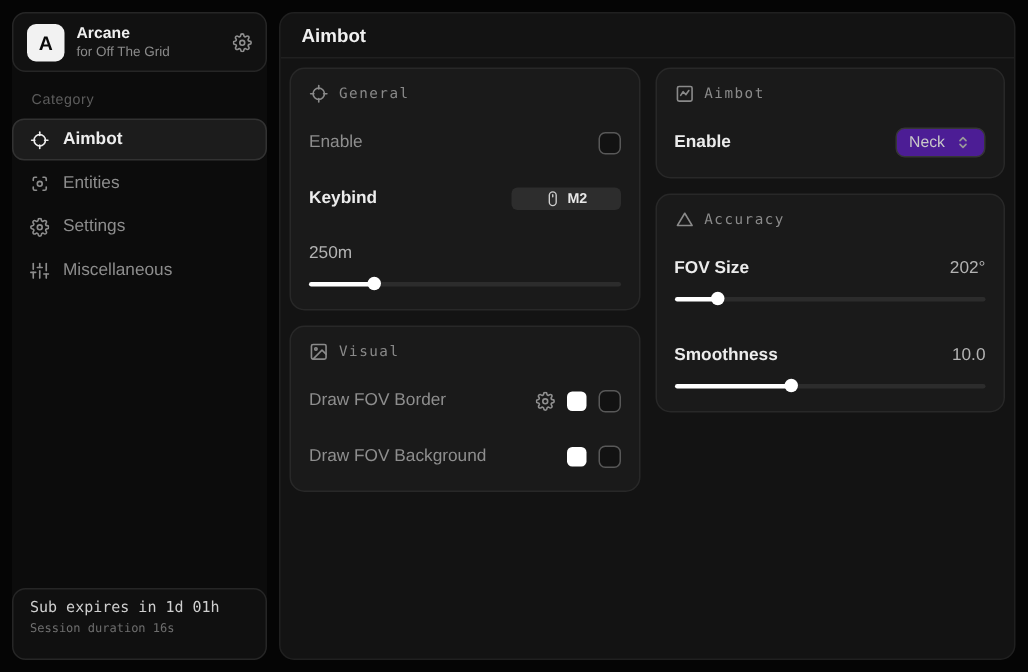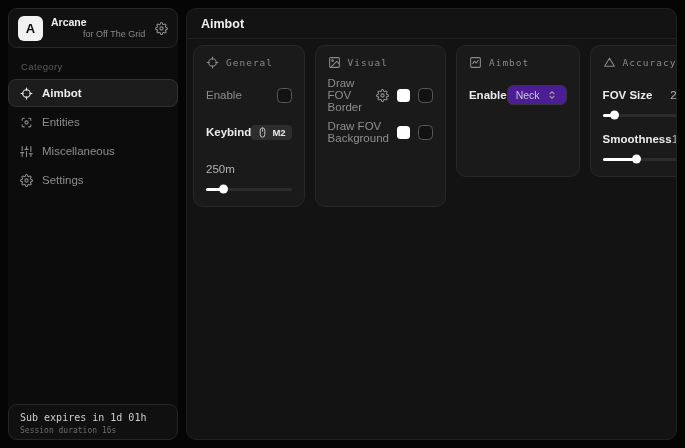--- a/index.html
+++ b/index.html
@@ -10,64 +10,64 @@
   
   .sidebar { width:170px; flex:0 0 170px; background:#0c0c0c; border-radius:10px;
              display:flex; flex-direction:column; padding:0; }
   .app-card { margin:0; border:1px solid #262626; border-radius:9px; background:#111111;
               display:flex; align-items:center; gap:8px; padding:7px 9px; height:40px; }
   .app-logo { width:25px; height:25px; background:#f2f2f2; border-radius:6px;
               display:flex; align-items:center; justify-content:center;
               color:#0a0a0a; font-weight:700; font-size:13px; }
   .app-meta { flex:1; line-height:1.15; }
   .app-name { color:#f0f0f0; font-size:10.5px; font-weight:700; }
-  .app-sub  { color:#8a8a8a; font-size:9px; margin-top:1px;margin-left:32px; }
+  .app-sub  { color:#8a8a8a; font-size:9px; margin-top:1px; }
   .icon { display:inline-flex; align-items:center; justify-content:center; }
   .icon svg { display:block; }
   .hdr-gear { color:#8f8f8f; }
 
   .cat-label { color:#5c5c5c; font-size:9.5px; letter-spacing:0.4px; margin:13px 13px 7px; }
 
   .nav { display:flex; flex-direction:column; gap:1px; }
   .nav-item { display:flex; align-items:center; gap:9px; height:28px; padding:0 11px;
               border:1px solid transparent; border-radius:8px; color:#8d8d8d;
               font-size:11.5px; cursor:default; }
   .nav-item.active { background:#1c1c1c; border-color:#323232; color:#ededed; font-weight:600; }
   .nav-item .icon { color:inherit; }
 
   .sb-spacer { flex:1; }
   .footer-card { border:1px solid #262626; border-radius:9px; background:#101010;
-                 padding:7px 11px 4px; margin-bottom:0; }
+                 padding:7px 11px 16px; margin-bottom:0; }
   .footer-line1 { font-family:"DejaVu Sans Mono", monospace; font-size:10px; color:#cfcfcf; }
   .footer-line2 { font-family:"DejaVu Sans Mono", monospace; font-size:8px; color:#6e6e6e; margin-top:3px; }
 
   
   .main { flex:1; background:#131313; border:1px solid #202020; border-radius:10px;
           display:flex; flex-direction:column; overflow:hidden; }
   .main-header { height:30px; display:flex; align-items:center; padding:0 14px;
                  border-bottom:1px solid #202020; }
   .main-title { color:#f0f0f0; font-size:12.5px; font-weight:700; }
   .content { flex:1; display:flex; gap:10px; padding:6px; align-items:flex-start; }
-  .col { flex:1; display:flex; flex-direction:row; gap:10px; }
+  .col { flex:1; display:flex; flex-direction:column; gap:10px; }
 
   .card { background:#1a1a1a; border:1px solid #282828; border-radius:10px;
           padding:10px 12px 12px; }
   .card-header { display:flex; align-items:center; gap:7px; color:#8a8a8a; margin-bottom:8px; }
   .card-header .label { font-family:"DejaVu Sans Mono", monospace; font-size:9.5px;
                         letter-spacing:1px; }
   .row { display:flex; align-items:center; height:22px; }
   .row + .row, .card-header + .row { margin-top:15px; }
   .lbl-muted  { color:#8e8e8e; font-size:11.5px; flex:1; }
   .lbl-strong { color:#ececec; font-size:11.5px; font-weight:700; flex:1; }
   .val { color:#b3b3b3; font-size:11.5px; }
 
   .checkbox { width:15px; height:15px; border:1.5px solid #585858; border-radius:4.5px;
               background:#121212; }
   .kbd-badge { display:flex; align-items:center; gap:4px; background:#2d2d2d;
-               border-radius:4px; padding:2px 6px; color:#e8e8e8; font-size:9.5px;
+               border-radius:4px; padding:2px 22px; color:#e8e8e8; font-size:9.5px;
                font-weight:600; }
   .kbd-badge .icon { color:#cfcfcf; }
 
   .select-badge { display:flex; align-items:flex-end; gap:6px; background:#4c1d95;
                   border:1px solid #363636; border-radius:6px; padding:3px 8px;
                   color:#c9c9c9; font-size:10.5px; }
   .select-badge .icon { color:#9a9a9a; }
 
   .slider { margin-top:4px; height:10px; display:flex; align-items:center; }
   .slider-track { position:relative; width:100%; height:3px; background:#2c2c2c;
@@ -185,32 +185,32 @@
         <span class="icon">
             <svg width="13" height="13">
               <use href="#i-scan"></use>
             </svg>
           </span>
         <span>Entities</span>
       </div>
       <div class="nav-item">
         <span class="icon">
             <svg width="13" height="13">
+              <use href="#i-gear"></use>
+            </svg>
+          </span>
+        <span>Settings</span>
+      </div>
+      <div class="nav-item">
+        <span class="icon">
+            <svg width="13" height="13">
               <use href="#i-sliders"></use>
             </svg>
           </span>
         <span>Miscellaneous</span>
-      </div>
-      <div class="nav-item">
-        <span class="icon">
-            <svg width="13" height="13">
-              <use href="#i-gear"></use>
-            </svg>
-          </span>
-        <span>Settings</span>
       </div>
     </nav>
 
     <div class="sb-spacer"></div>
 
     <div class="footer-card">
       <div class="footer-line1">Sub expires in 1d 01h</div>
       <div class="footer-line2">Session duration 16s</div>
     </div>
 
@@ -336,21 +336,21 @@
             <span class="val">202°</span>
           </div>
           <div class="slider">
             <div class="slider-track">
               <div class="slider-fill" style="width: 14%;">
                 <div class="slider-thumb"></div>
               </div>
             </div>
           </div>
 
-          <div class="row" style="margin-top:8px">
+          <div class="row" style="margin-top:22px">
             <span class="lbl-strong">Smoothness</span>
             <span class="val">10.0</span>
           </div>
           <div class="slider">
             <div class="slider-track">
               <div class="slider-fill" style="width: 38%;">
                 <div class="slider-thumb"></div>
               </div>
             </div>
           </div>

